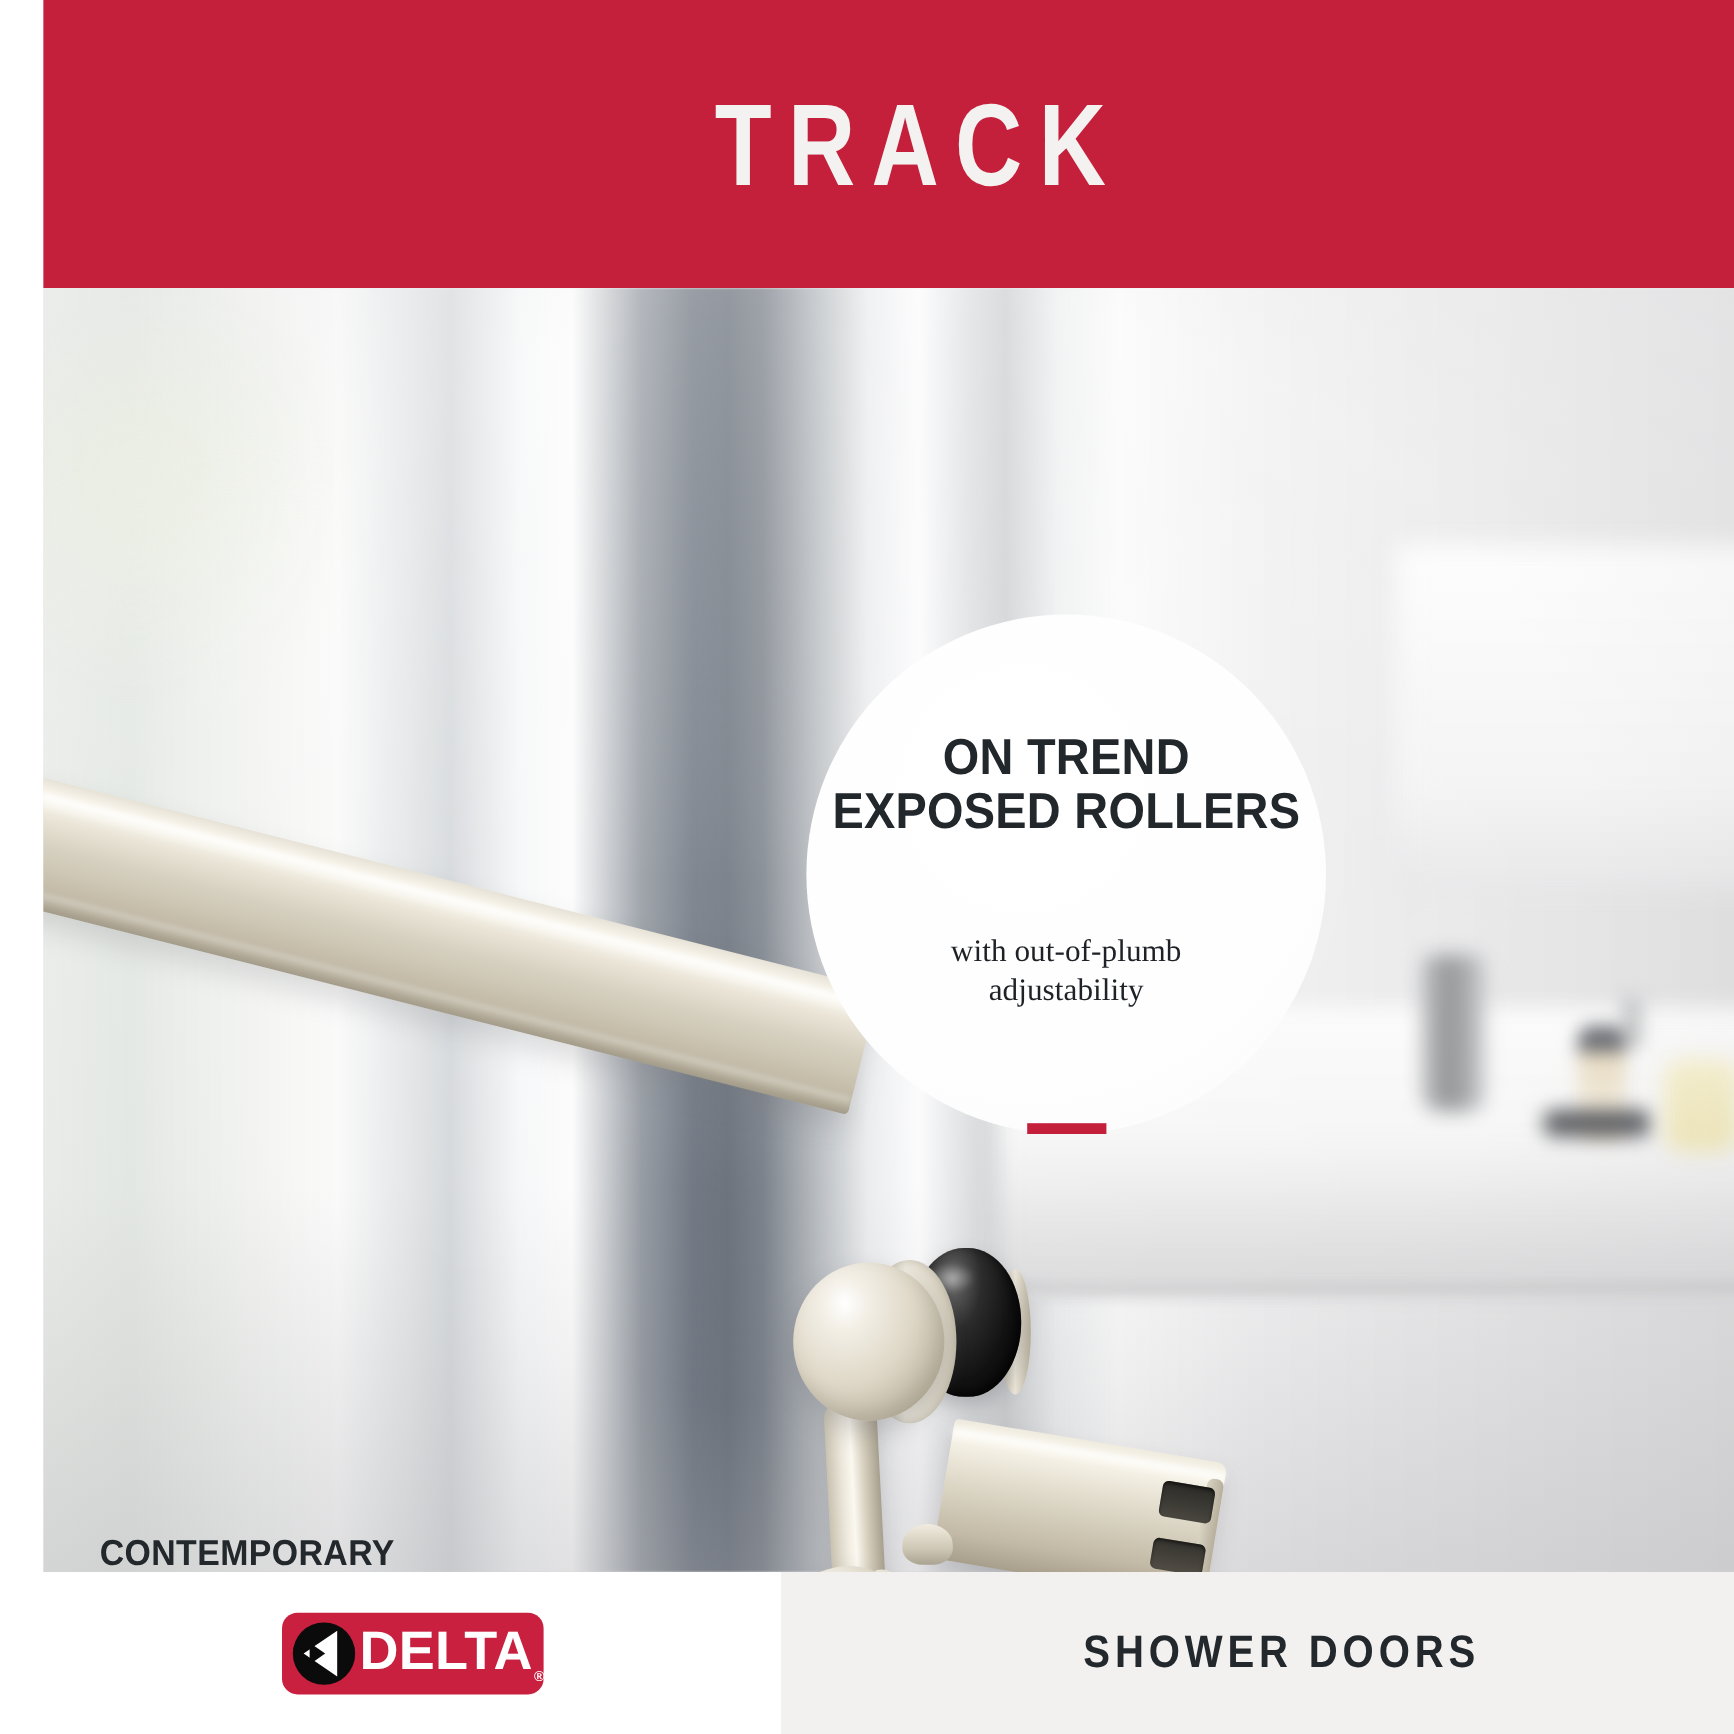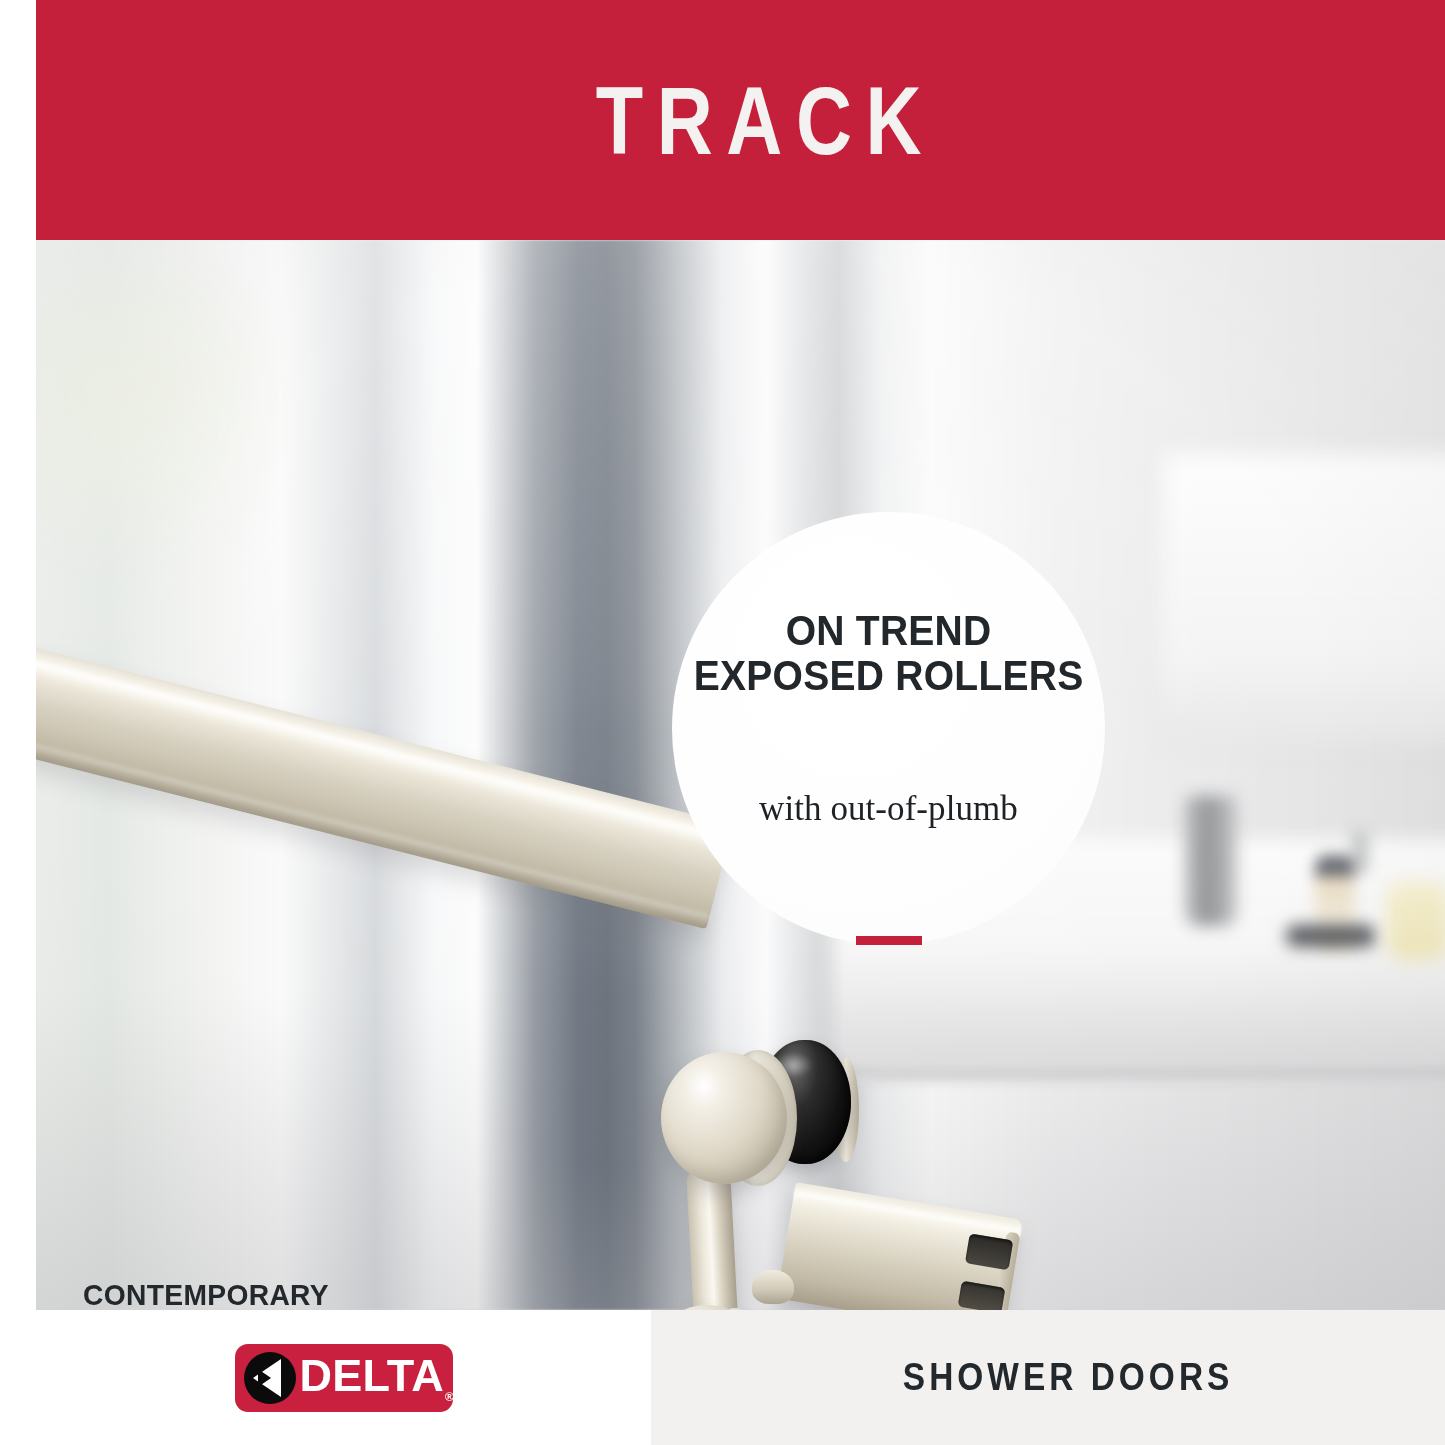--- a/index.html
+++ b/index.html
@@ -304,21 +304,21 @@
     color:#22272C;
     font-weight:bold;
     font-size:42px;
     line-height:1.08;
     letter-spacing:0.006em;
     transform:scaleX(0.93);
   }
   .callout-sub {
     font-family:"Liberation Serif", serif;
     color:#1E2227;
-    font-size:35px;
+    font-size:26px;
     line-height:1.22;
     margin-top:16px;
     letter-spacing:0.002em;
   }
   .callout-rule {
     width:66px; height:9px;
     background:#C4203B;
     margin-top:33px;
   }
 
@@ -482,20 +482,21 @@
     </div>
 
 
     <div class="callout">
       <div class="callout-head">
         <div>ON TREND</div>
         <div>EXPOSED ROLLERS</div>
       </div>
       <div class="callout-sub">
         <div>with out-of-plumb</div>
+        <div>adjustability</div>
       </div>
       <div class="callout-rule"></div>
     </div>
   </div>
 
   <div class="footer">
     <div class="footer-left">
       <div class="logo">
         <div class="logo-mark">
           <div class="tri"></div>

